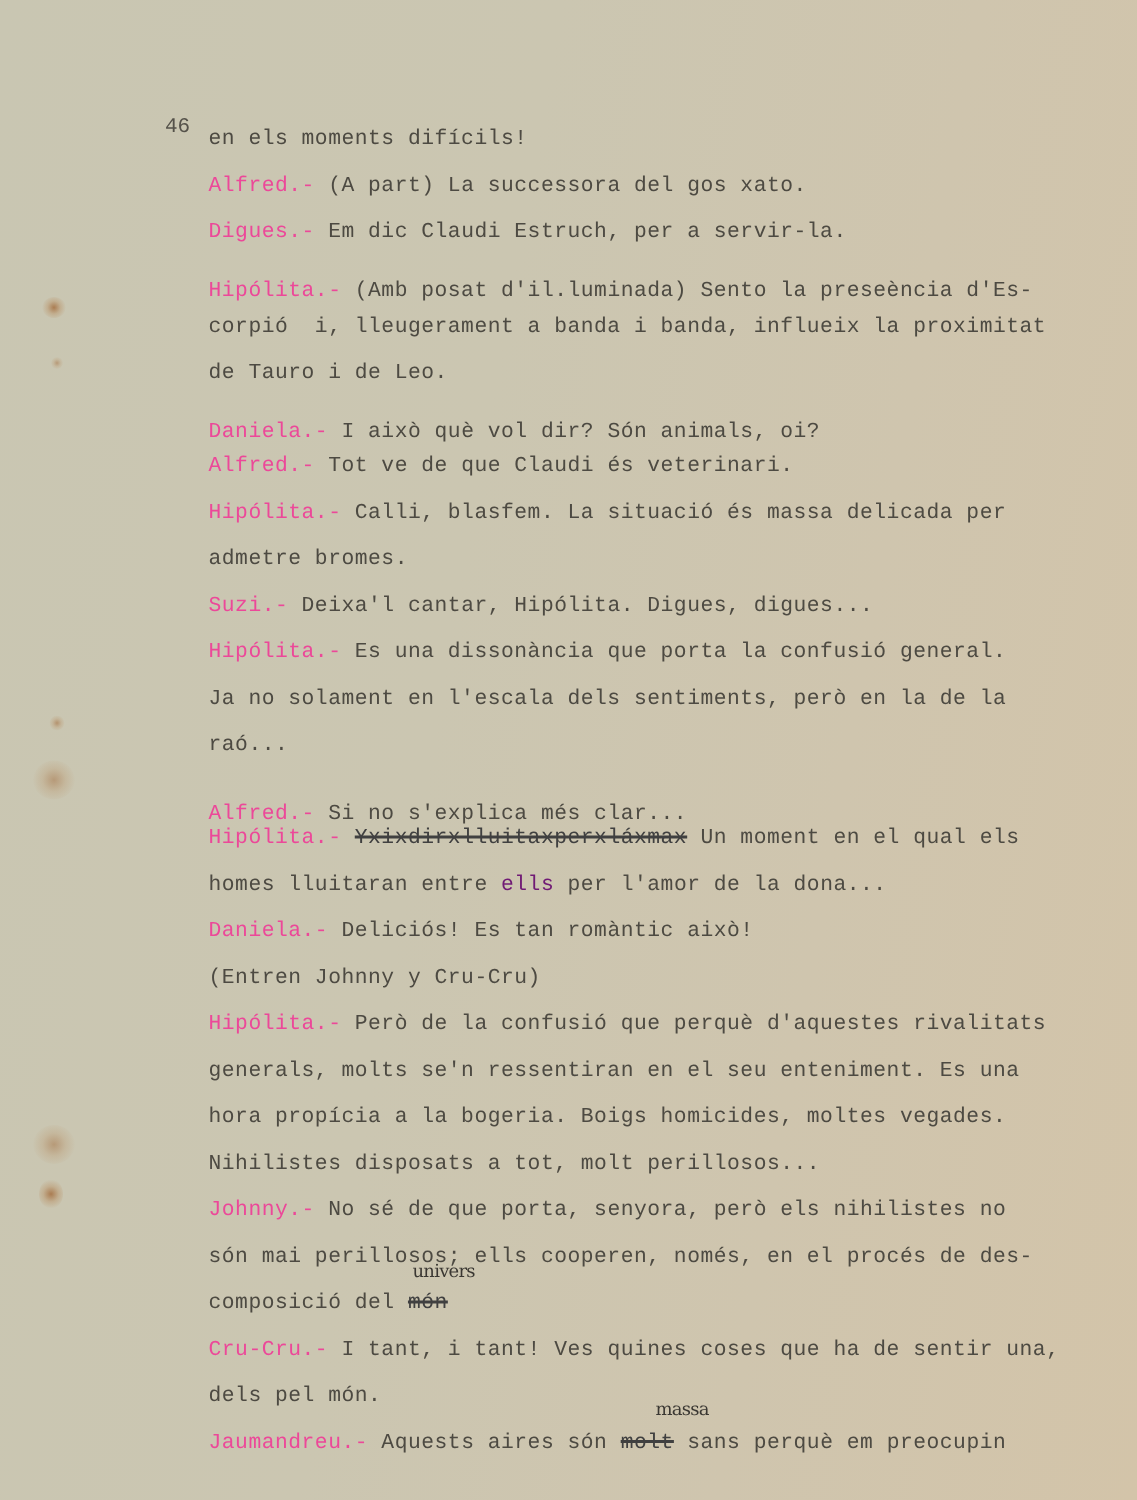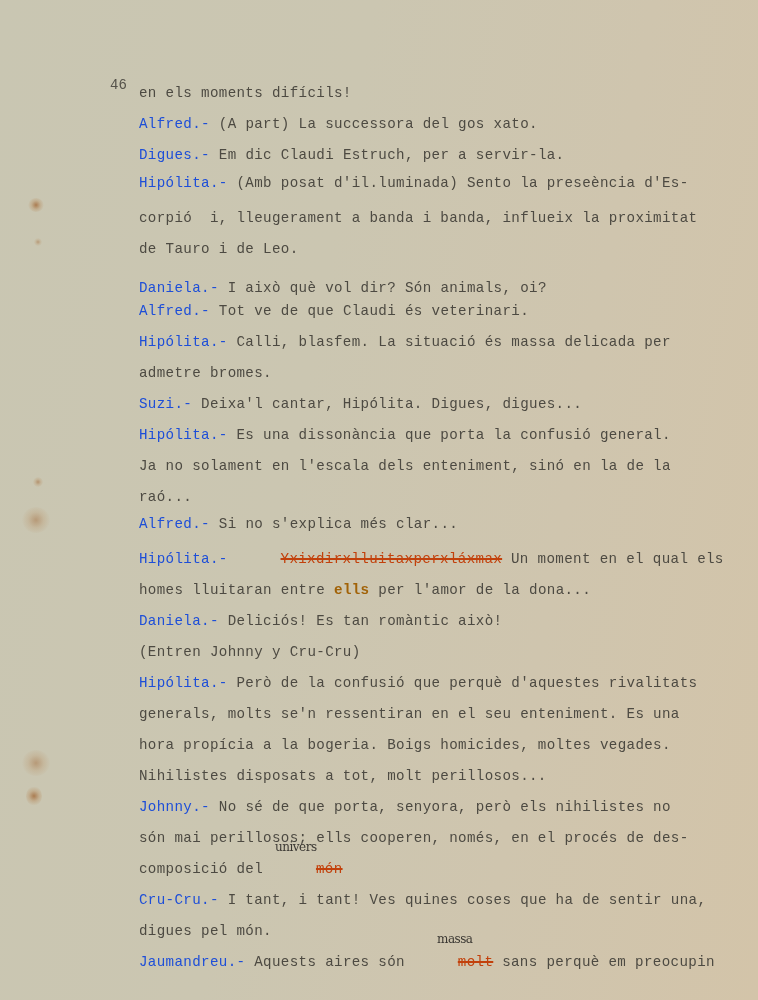--- a/index.html
+++ b/index.html
@@ -12,23 +12,23 @@
     }
     .page-number {
       position: absolute; left: 110px; top: 45px;
       font-size: 14px; color: #55524a; margin-top: 32px;
     }
     .body-text { position: absolute; left: 139px; top: 72px; width: 600px; }
     .line {
       position: absolute; left: 0; white-space: pre;
       font-size: 14.2px; letter-spacing: 0.35px; color: #4d4a42; text-align: right;
     }
-    .speaker { color: #1d4ed8; }
-    .strike { text-decoration: line-through; text-decoration-thickness: 2px; color: #c2410c; margin-left: 44px; }
-    .bold { font-weight: bold; color: #a16207; }
+    .speaker { color: #ec4899; }
+    .strike { text-decoration: line-through; text-decoration-thickness: 2px; color: #404040; }
+    .bold { font-weight: normal; color: #701a75; }
     .handwritten {
       position: absolute; font-family: "DejaVu Serif", serif; 
       font-size: 12px; color: #3a3732; letter-spacing: -0.5px;
     }
     .stain {
       position: absolute; border-radius: 50%;
       background: radial-gradient(circle, rgba(160,100,50,0.75) 0%, rgba(180,130,80,0.35) 40%, rgba(190,150,100,0) 75%);
     }
   </style>
 </head>
@@ -45,55 +45,55 @@
   <div class="stain" style="left:22px;top:750px;width:28px;height:26px;opacity:0.6;"></div>
   <div class="stain" style="left:26px;top:786px;width:16px;height:20px;"></div>
 
   <div class="body-text">
     <div class="line" style="top:13px"><span>en els moments difícils!</span></div>
 
     <div class="line" style="top:44px"><span class="speaker">Alfred.-</span><span> (A part) La successora del gos xato.</span></div>
 
     <div class="line" style="top:75px"><span class="speaker">Digues.-</span><span> Em dic Claudi Estruch, per a servir-la.</span></div>
 
-    <div class="line" style="top:103px"><span class="speaker">Hipólita.-</span><span> (Amb posat d'il.luminada) Sento la preseència d'Es-</span></div>
+    <div class="line" style="top:114px"><span class="speaker">Hipólita.-</span><span> (Amb posat d'il.luminada) Sento la preseència d'Es-</span></div>
     <div class="line" style="top:138px"><span>corpió  i, lleugerament a banda i banda, influeix la proximitat</span></div>
     <div class="line" style="top:169px"><span>de Tauro i de Leo.</span></div>
 
     <div class="line" style="top:208px"><span class="speaker">Daniela.-</span><span> I això què vol dir? Són animals, oi?</span></div>
 
     <div class="line" style="top:231px"><span class="speaker">Alfred.-</span><span> Tot ve de que Claudi és veterinari.</span></div>
 
     <div class="line" style="top:262px"><span class="speaker">Hipólita.-</span><span> Calli, blasfem. La situació és massa delicada per</span></div>
     <div class="line" style="top:293px"><span>admetre bromes.</span></div>
 
     <div class="line" style="top:324px"><span class="speaker">Suzi.-</span><span> Deixa'l cantar, Hipólita. Digues, digues...</span></div>
 
     <div class="line" style="top:355px"><span class="speaker">Hipólita.-</span><span> Es una dissonància que porta la confusió general.</span></div>
-    <div class="line" style="top:386px"><span>Ja no solament en l'escala dels enteniment, sinó en la de la</span></div>
+    <div class="line" style="top:386px"><span>Ja no solament en l'escala dels sentiments, però en la de la</span></div>
     <div class="line" style="top:417px"><span>raó...</span></div>
 
-    <div class="line" style="top:444px"><span class="speaker">Alfred.-</span><span> Si no s'explica més clar...</span></div>
+    <div class="line" style="top:463px"><span class="speaker">Alfred.-</span><span> Si no s'explica més clar...</span></div>
 
     <div class="line" style="top:479px"><span class="speaker">Hipólita.-</span> <span class="strike">Yxixdirxlluitaxperxláxmax</span><span> Un moment en el qual els</span></div>
     <div class="line" style="top:510px"><span>homes lluitaran entre </span><span class="bold">ells</span><span> per l'amor de la dona...</span></div>
 
     <div class="line" style="top:541px"><span class="speaker">Daniela.-</span><span> Deliciós! Es tan romàntic això!</span></div>
 
     <div class="line" style="top:572px"><span>(Entren Johnny y Cru-Cru)</span></div>
 
     <div class="line" style="top:603px"><span class="speaker">Hipólita.-</span><span> Però de la confusió que perquè d'aquestes rivalitats</span></div>
     <div class="line" style="top:634px"><span>generals, molts se'n ressentiran en el seu enteniment. Es una</span></div>
     <div class="line" style="top:665px"><span>hora propícia a la bogeria. Boigs homicides, moltes vegades.</span></div>
     <div class="line" style="top:696px"><span>Nihilistes disposats a tot, molt perillosos...</span></div>
 
     <div class="line" style="top:727px"><span class="speaker">Johnny.-</span><span> No sé de que porta, senyora, però els nihilistes no</span></div>
     <div class="line" style="top:758px"><span>són mai perillosos; ells cooperen, només, en el procés de des-</span></div>
     <div class="line" style="top:789px"><span>composició del </span><span class="strike">món</span><span></span></div>
     <div class="handwritten" style="left:136px;top:768px">univers</div>
 
     <div class="line" style="top:820px"><span class="speaker">Cru-Cru.-</span><span> I tant, i tant! Ves quines coses que ha de sentir una,</span></div>
-    <div class="line" style="top:851px"><span>digues pel món.</span></div>
+    <div class="line" style="top:851px"><span>dels pel món.</span></div>
 
     <div class="line" style="top:882px"><span class="speaker">Jaumandreu.-</span><span> Aquests aires són </span><span class="strike">molt</span><span> sans perquè em preocupin</span></div>
     <div class="handwritten" style="left:298px;top:860px">massa</div>
   </div>
 </div>
 
 </body></html>

